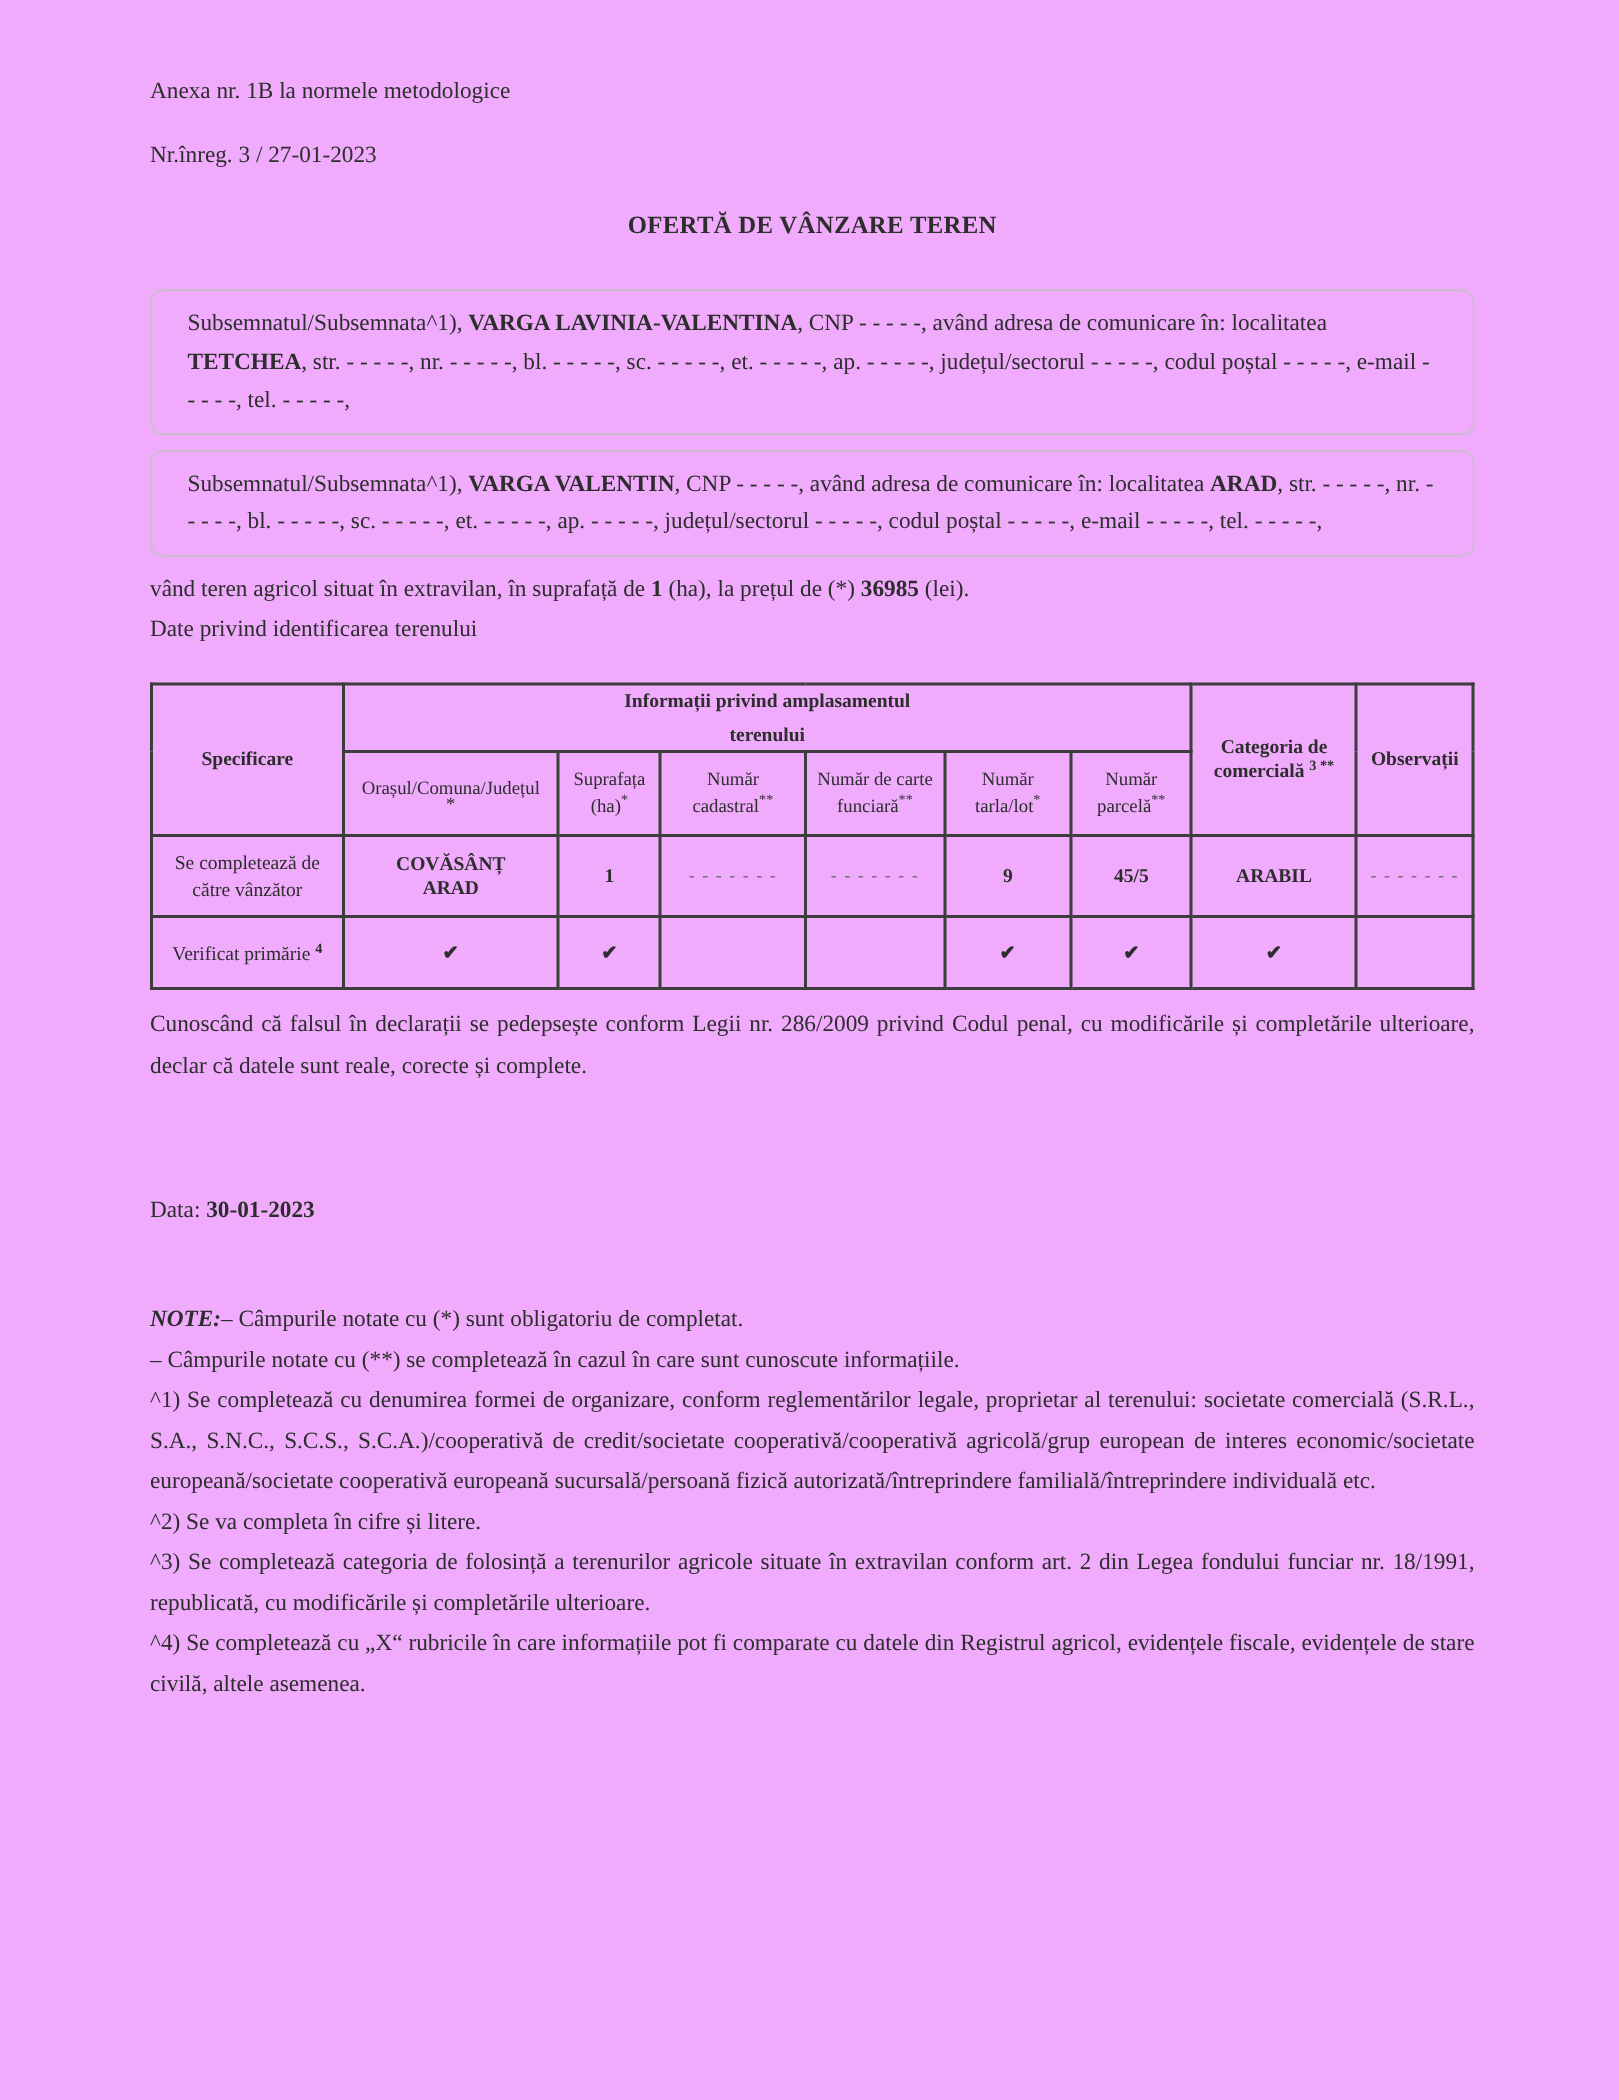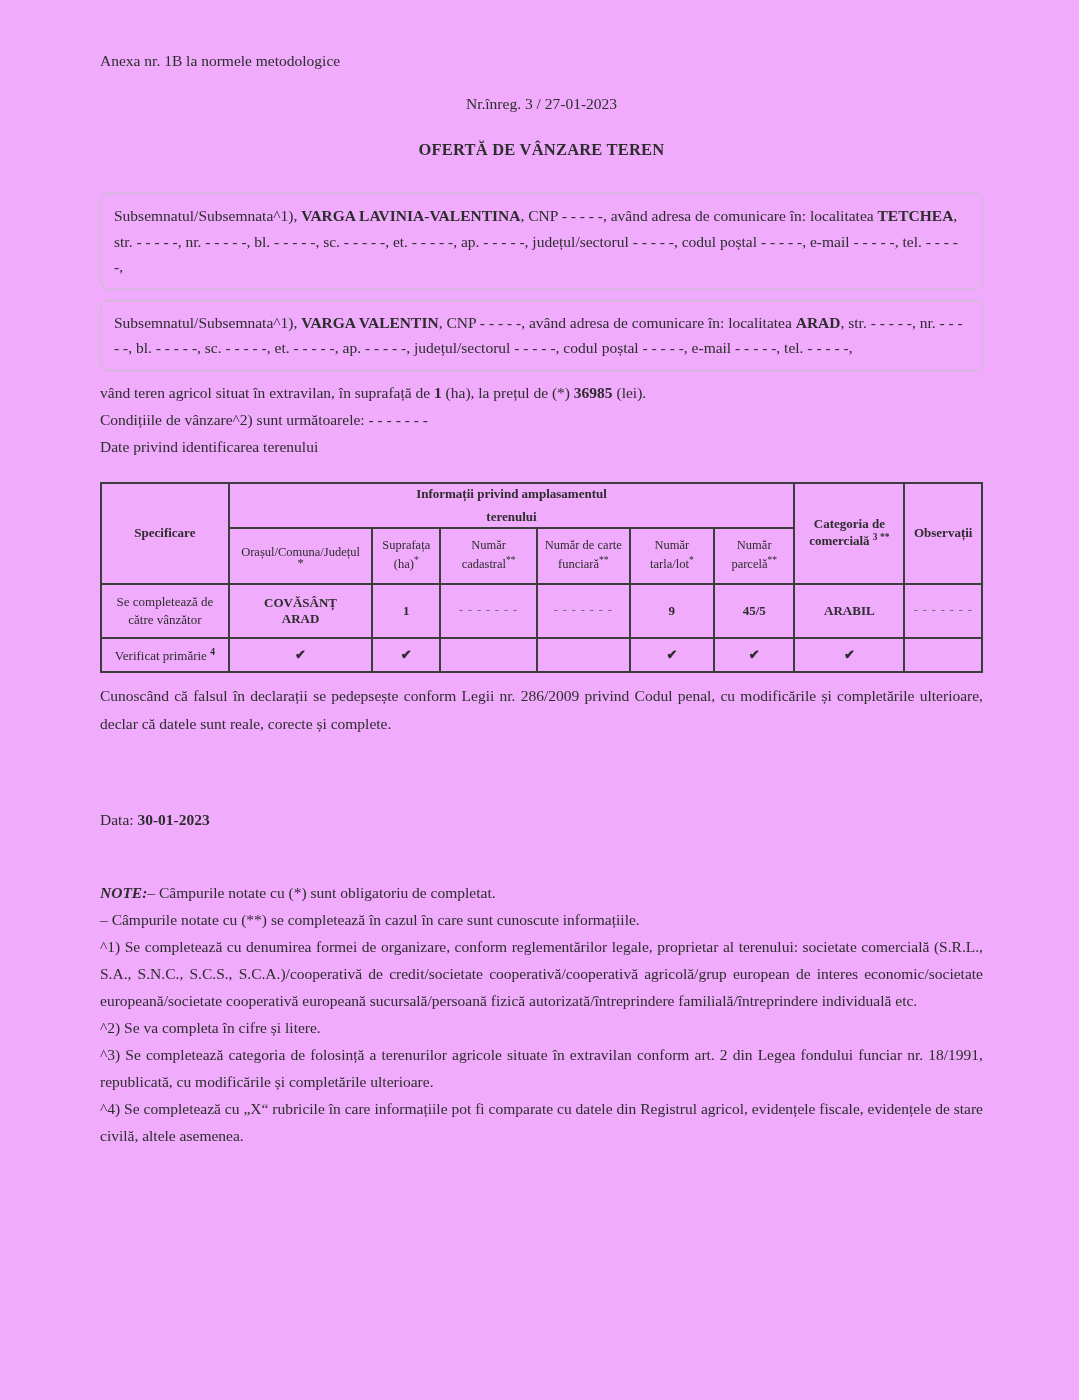--- a/index.html
+++ b/index.html
@@ -9,28 +9,28 @@
     font-family: "Liberation Serif", "DejaVu Serif", serif;
     color: #2d2d2d;
     overflow: hidden;
   }
   .page {
     width: 1079px; height: 1400px;
     padding: 52px 96px 0 100px;
     background: #f0abfc;
   }
   .annex { font-size: 15.5px; }
-  .reg { margin-top: 25px; text-align: center; font-size: 15.5px; }
+  .reg { margin-top: 25px; text-align: left; font-size: 15.5px; }
   .title {
     margin-top: 27px; text-align: center;
     font-size: 16.5px; font-weight: bold; letter-spacing: 0.2px;
   }
   .box {
     border: 1px solid #c2c2c2; border-radius: 9px;
-    padding: 9px 13px;
+    padding: 9px 24px;
     font-size: 15.5px; line-height: 25.5px;
   }
   .box.first { margin-top: 33px; }
   .box.second { margin-top: 10px; }
   .sale { margin-top: 8px; }
   .sale p { font-size: 15.5px; line-height: 27px; }
   table.land {
     width: 100%; margin-top: 22px;
     border-collapse: collapse; table-layout: fixed;
   }
@@ -46,21 +46,21 @@
   tr.subhead .star-below { display: block; line-height: 7px; font-size: 12.5px; }
   sup { font-size: 9.5px; font-weight: bold; }
   tr.subhead sup { font-weight: normal; }
   td.rowlabel {
     text-align: justify; font-size: 12.5px;
     padding: 4px 7px; line-height: 18px;
   }
   tr.seller-row td { height: 54px; font-size: 13px; }
   tr.seller-row .bval { font-weight: bold; }
   tr.seller-row .dash, td .dash { color: #6a6a6a; letter-spacing: 1px; font-size: 12px; }
-  tr.verify-row td { height: 34px; font-size: 13px; }
+  tr.verify-row td { height: 48px; font-size: 13px; }
   td.check { font-weight: bold; font-size: 15px; }
   .declaration {
     margin-top: 9px; font-size: 15.5px;
     text-align: justify; line-height: 28px;
   }
   .dateline { margin-top: 73px; font-size: 15.5px; }
   .notes { margin-top: 50px; }
   .notes p { font-size: 15.5px; line-height: 27px; text-align: justify; }
   .note-label { font-weight: bold; font-style: italic; }
   b.strong { font-weight: bold; }
@@ -79,21 +79,20 @@
   <div class="box first">
     <p><span>Subsemnatul/Subsemnata^1), </span><b class="strong">VARGA LAVINIA-VALENTINA</b><span>, CNP - - - - -, având adresa de comunicare în: localitatea </span><b class="strong">TETCHEA</b><span>, str. - - - - -, nr. - - - - -, bl. - - - - -, sc. - - - - -, et. - - - - -, ap. - - - - -, județul/sectorul - - - - -, codul poștal - - - - -, e-mail - - - - -, tel. - - - - -,</span></p>
   </div>
 
   <div class="box second">
     <p><span>Subsemnatul/Subsemnata^1), </span><b class="strong">VARGA VALENTIN</b><span>, CNP - - - - -, având adresa de comunicare în: localitatea </span><b class="strong">ARAD</b><span>, str. - - - - -, nr. - - - - -, bl. - - - - -, sc. - - - - -, et. - - - - -, ap. - - - - -, județul/sectorul - - - - -, codul poștal - - - - -, e-mail - - - - -, tel. - - - - -,</span></p>
   </div>
 
   <div class="sale">
     <p><span>vând teren agricol situat în extravilan, în suprafață de </span><b class="strong">1</b><span> (ha), la prețul de (*) </span><b class="strong">36985</b><span> (lei).</span></p>
-    <p>Condițiile de vânzare^2) sunt următoarele: - - - - - - -</p>
     <p>Date privind identificarea terenului</p>
   </div>
 
   <table class="land">
     <colgroup>
       <col style="width:14.5%">
         <col style="width:16.3%">
         <col style="width:7.7%">
       <col style="width:11.0%">
         <col style="width:10.5%">

